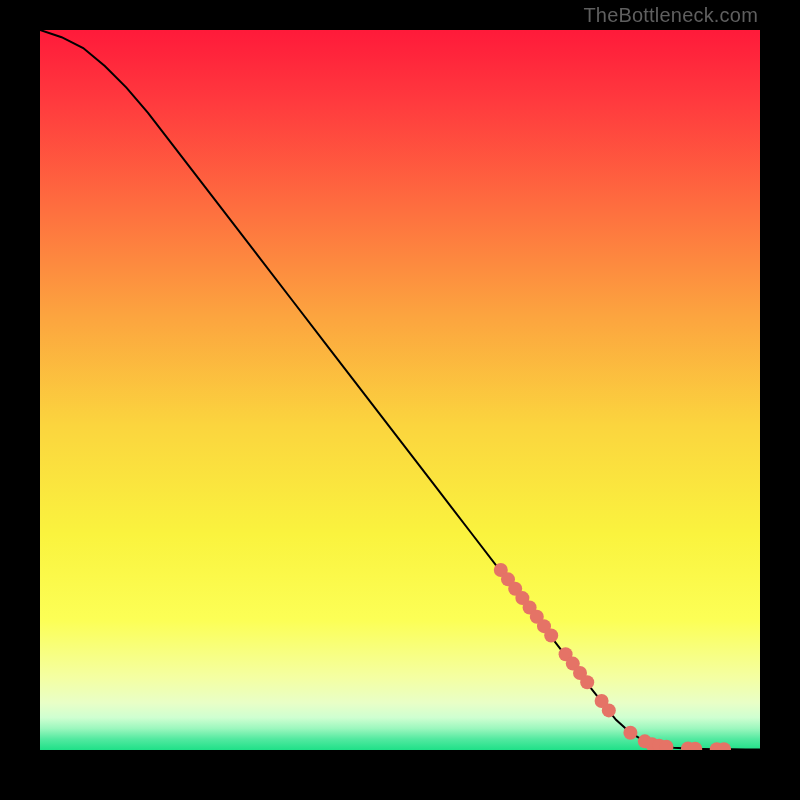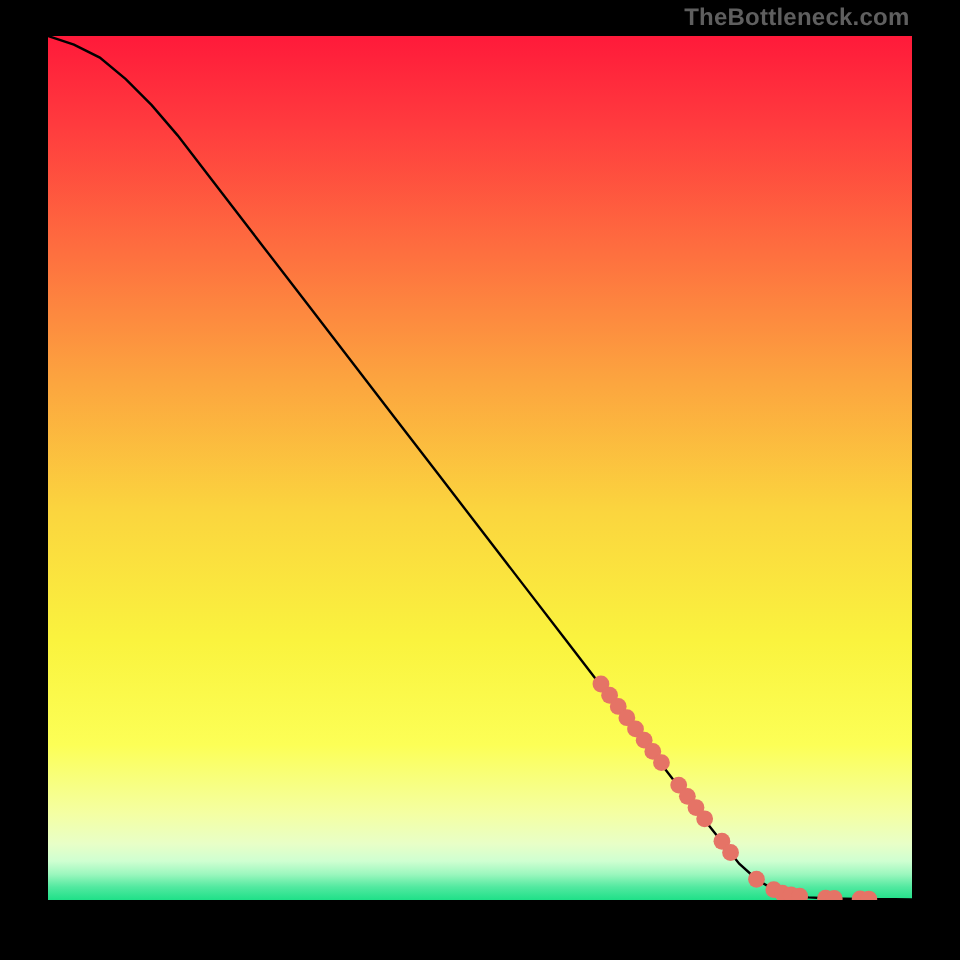--- a/index.html
+++ b/index.html
@@ -27,21 +27,21 @@
     display: block;
     width: 720px;
     height: 720px;
   }
   .attribution {
     position: absolute;
     top: 4px;
     right: 42px;
     color: #5f5f5f;
     font-size: 20px;
-    font-weight: 700;
+    font-weight: 400;
     letter-spacing: 0.2px;
     user-select: none;
   }
 </style>
 </head>
 <body>
 
 <div class="stage">
 
   <div class="plot-area">

